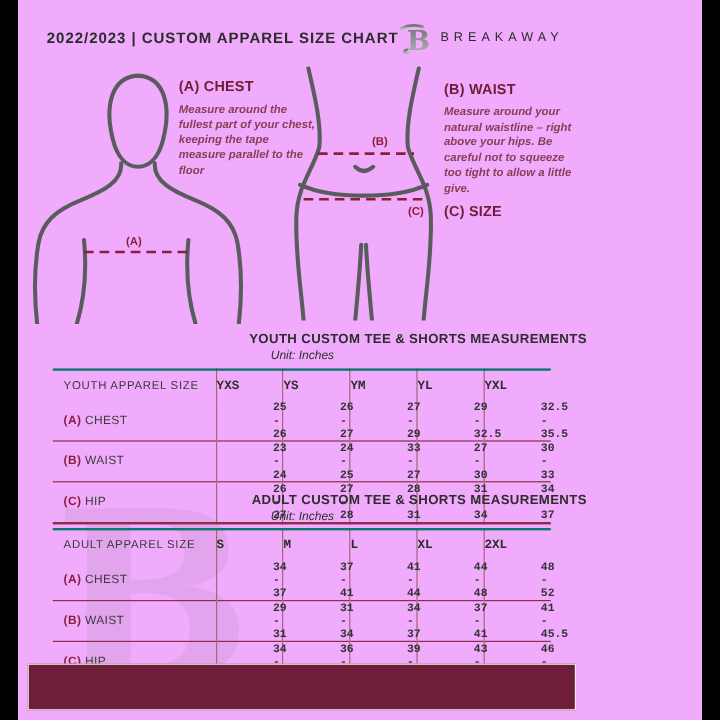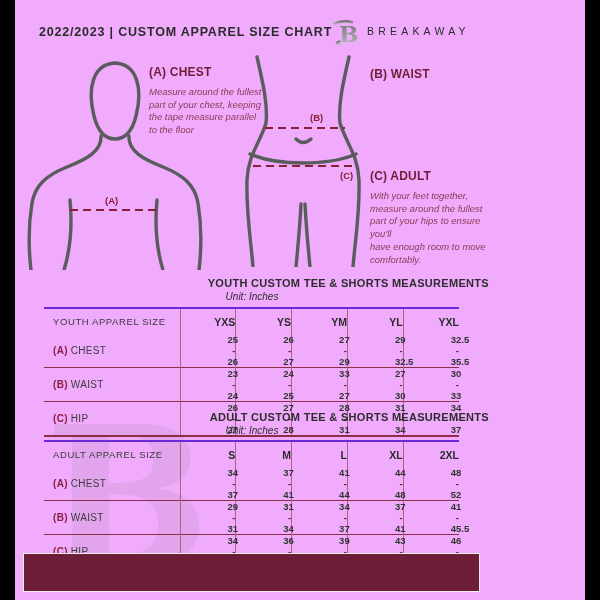--- a/index.html
+++ b/index.html
@@ -19,21 +19,21 @@
   .logo{position:absolute;left:316px;top:17px;width:30px;height:30px;}
   .brand{
     position:absolute;left:352px;top:25px;
     font-size:10.5px;font-weight:normal;letter-spacing:4.2px;color:#2b2b2b;white-space:nowrap;
   }
   
   .diagram{position:absolute;left:0;top:55px;width:474px;height:216px;}
   .fig{position:absolute;}
   .guide{position:absolute;width:116px;}
   .guide h3{margin:0 0 7px 0;font-size:12px;font-weight:bold;color:#6e1d36;letter-spacing:.2px;}
-  .guide p{margin:0;font-size:9.5px;font-style:italic;color:#8a3d55;line-height:1.34;white-space:pre-line;}
+  .guide p{margin:0;font-size:9.5px;font-style:italic;color:#8a3d55;line-height:1.34;white-space:pre-line;font-weight:bold;}
   .g-chest{left:134px;top:10px;}
   .g-waist{left:355px;top:12px;}
   .g-hips{left:355px;top:114px;}
   .dash{stroke:#8a1f3a;stroke-width:2.2;stroke-dasharray:8 5;fill:none;}
   .body-line{stroke:#5a5b5d;stroke-width:3.4;fill:none;stroke-linecap:round;}
   .fig-label{font-family:"Liberation Sans",sans-serif;font-size:9.5px;font-weight:bold;fill:#8a1f3a;}
   
   .watermark{
     position:absolute;left:30px;top:400px;z-index:0;
     font-family:"DejaVu Serif",serif;font-weight:bold;font-size:195px;line-height:1;
@@ -44,26 +44,26 @@
     position:absolute;left:0;width:474px;text-align:right;z-index:1;
     font-size:11px;font-weight:bold;letter-spacing:.3px;color:#2d2d2d;
   }
   .tbl-unit{
     position:absolute;left:0;width:474px;text-align:center;z-index:1;
     font-size:10px;font-style:italic;font-weight:normal;color:#2d2d2d;
   }
   table{
     position:absolute;left:29px;width:415px;z-index:1;
     border-collapse:collapse;table-layout:fixed;
-    border-top:2px solid #6d28d9;border-bottom:2px solid #8e2d4a;
+    border-top:2px solid #0f766e;border-bottom:2px solid #8e2d4a;
   }
   tr{border-bottom:1.5px solid #8e2d4a;}
   tr:last-child{border-bottom:none;}
   th,td{padding:0;vertical-align:middle;}
-  th:not(:first-child),td:not(:first-child){border-left:1.2px solid #a86478;text-align:right;}
+  th:not(:first-child),td:not(:first-child){border-left:1.2px solid #a86478;text-align:left;font-family:Liberation Mono, monospace;}
   thead tr{height:26px;}
   tbody tr{height:21px;}
   th.sizecol{font-size:10.5px;font-weight:bold;color:#2b2b2b;}
   th.labelcol{
     font-size:9.5px;font-weight:normal;letter-spacing:.6px;color:#3a3a3a;
     text-align:left;padding-left:9px;
   }
   td.rowlabel{text-align:left;padding-left:9px;font-size:10px;color:#3c3c3c;letter-spacing:.3px;white-space:nowrap;}
   td.rowlabel .pfx{font-weight:bold;color:#8a2040;margin-right:3px;}
   td.val{font-size:9.5px;font-weight:bold;color:#333;padding-left:47px;}
@@ -118,25 +118,24 @@
       <path class="dash" d="M 21,111 H 122"></path>
       <text class="fig-label" x="108" y="124">(C)</text>
     </svg>
 
     <div class="guide g-chest">
       <h3>(A) CHEST</h3>
       <p>Measure around the fullest part of your chest, keeping the tape measure parallel to the floor</p>
     </div>
     <div class="guide g-waist">
       <h3>(B) WAIST</h3>
+      <p>Measure around your natural waistline – right above your hips. Be careful not to squeeze too tight to allow a little give.</p>
     </div>
     <div class="guide g-hips">
-      <h3>(C) ADULT</h3>
-      <p>With your feet together, measure around the fullest part of your hips to ensure you'll
-have enough room to move comfortably.</p>
+      <h3>(C) SIZE</h3>
     </div>
   </div>
 
   <div class="watermark">B</div>
 
   <div class="tbl-title" style="top:277px;">YOUTH CUSTOM TEE &amp; SHORTS MEASUREMENTS</div>
   <div class="tbl-unit" style="top:291px;">Unit: Inches</div>
   <table style="top:307px;">
     <colgroup>
         <col style="width:136px">

